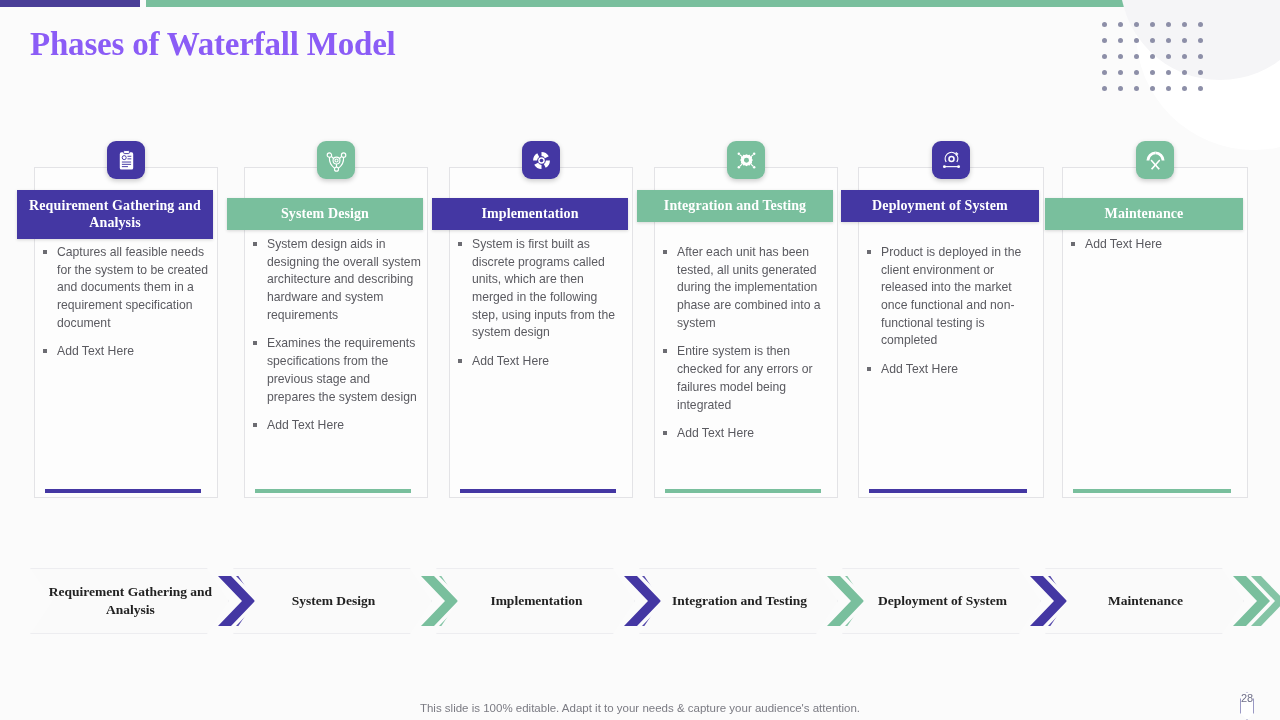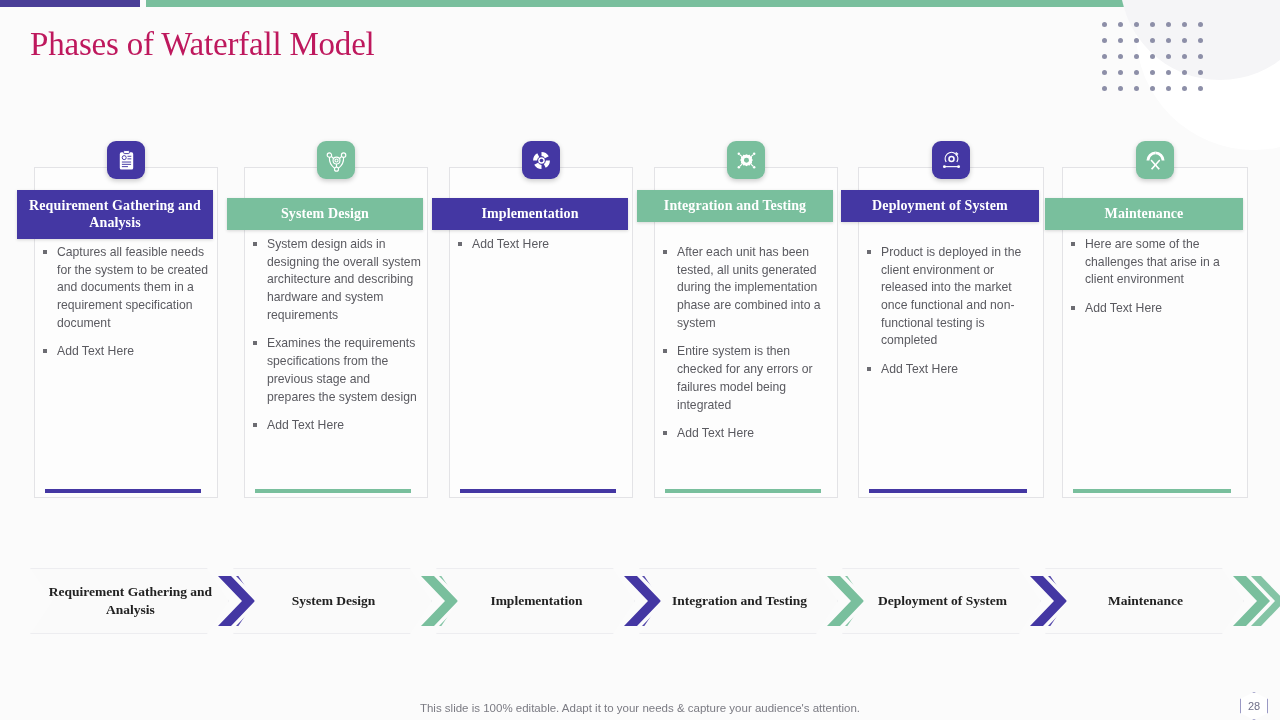--- a/index.html
+++ b/index.html
@@ -33,21 +33,21 @@
     position: absolute; top: 22px; left: 1102px;
     display: grid; grid-template-columns: repeat(7, 16px);
     grid-template-rows: repeat(5, 16px);
   }
   .dot-grid i { width: 5px; height: 5px; border-radius: 50%; background: #8d8fa8; display: block; }
 
   
   .title {
     position: absolute; top: 26px; left: 30px;
     font-family: "Liberation Serif", serif;
-    font-size: 33px; font-weight: 400; color: #be185d;
+    font-size: 33px; font-weight: 700; color: #8b5cf6;
     letter-spacing: -0.2px;
   }
   .subtitle {
     position: absolute; top: 78px; left: 30px;
     font-size: 11.5px; color: #7b7b83; letter-spacing: -0.1px;
     white-space: nowrap;
   }
 
   
   .cards { position: absolute; top: 167px; left: 0; width: 1280px; height: 332px; }
@@ -121,22 +121,22 @@
   .chev-pair { position: absolute; top: 6px; height: 54px; width: 52px; }
   .chev-pair svg { width: 52px; height: 54px; display: block; }
 
   
   .footer-note {
     position: absolute; top: 702px; left: 0; width: 1280px;
     text-align: center; font-size: 11.5px; color: #7b7b83;
   }
   .page-badge {
     position: absolute; top: 692px; left: 1240px;
-    width: 28px; height: 28px;
-    display: flex; align-items: center; justify-content: center;
+    width: 14px; height: 28px;
+    display: flex; align-items: flex-start; justify-content: center;
     font-size: 11px; color: #6f6f88;
   }
   .page-badge .hexbg {
     position: absolute; inset: 0;
     background: #ffffff;
     border: 1px solid #9a99c4;
     clip-path: polygon(50% 0, 100% 25%, 100% 75%, 50% 100%, 0 75%, 0 25%);
   }
   .page-badge span { position: relative; z-index: 2; }
 </style>
@@ -248,20 +248,21 @@
             <circle cx="12" cy="12" r="1.9" fill="#4437a3" stroke="none"></circle>
             <path d="M12 3.2 A8.8 8.8 0 0 1 19.6 7.6 L15.6 9.6 A4.4 4.4 0 0 0 12 7.4 Z" fill="#fff" stroke="none"></path>
             <path d="M20.8 12 A8.8 8.8 0 0 1 16.4 19.6 L14.4 15.6 A4.4 4.4 0 0 0 16.6 12 Z" fill="#fff" stroke="none"></path>
             <path d="M12 20.8 A8.8 8.8 0 0 1 4.4 16.4 L8.4 14.4 A4.4 4.4 0 0 0 12 16.6 Z" fill="#fff" stroke="none"></path>
             <path d="M3.2 12 A8.8 8.8 0 0 1 7.6 4.4 L9.6 8.4 A4.4 4.4 0 0 0 7.4 12 Z" fill="#fff" stroke="none"></path>
           </svg>
         </div>
         <div class="card-head hd-purple" style="width: 196px;">Implementation</div>
         <div class="card-body">
           <ul class="blist">
+            <li>System is first built as discrete programs called units, which are then merged in the following step, using inputs from the system design</li>
             <li>Add Text Here</li>
           </ul>
         </div>
         <div class="accent-bottom ab-purple" style="width: 156px;"></div>
       </div>
       <div class="card" style="left: 654px; width: 184px;">
         <div class="card-icon ic-green">
           <svg viewBox="0 0 24 24" fill="none" stroke="#fff" stroke-width="1.2">
             <path d="M12 5.4 L13.6 6.2 15.4 6 16.2 7.6 17.8 8.4 17.6 10.2 18.6 11.6 17.6 13 17.8 14.8 16.2 15.6 15.4 17.2 13.6 17 12 18 10.4 17 8.6 17.2 7.8 15.6 6.2 14.8 6.4 13 5.4 11.6 6.4 10.2 6.2 8.4 7.8 7.6 8.6 6 10.4 6.2 Z" fill="#fff" stroke="none"></path>
             <circle cx="12" cy="11.7" r="2.6" fill="#79bf9d" stroke="none"></circle>
@@ -316,21 +317,20 @@
               <line x1="17.8" y1="5.8" x2="16.5" y2="7"></line>
               <line x1="19.8" y1="9.2" x2="18.1" y2="9.8"></line>
             </g>
             <path d="M7.2 20.6 L15.4 11.4 C16.2 10.6 17.4 11.6 16.6 12.5 L8.6 21.6 Z" fill="#fff" stroke="none"></path>
             <path d="M16.6 20.6 L8.4 11.4 C7.6 10.6 6.4 11.6 7.2 12.5 L15.2 21.6 Z" fill="#fff" stroke="none"></path>
           </svg>
         </div>
         <div class="card-head hd-green" style="width: 198px;">Maintenance</div>
         <div class="card-body">
           <ul class="blist">
-            <li>Here are some of the challenges that arise in a client environment</li>
             <li>Add Text Here</li>
           </ul>
         </div>
         <div class="accent-bottom ab-green" style="width: 158px;"></div>
       </div>
     </div>
 
   <div class="flow" id="flow-row">
       <div class="flow-step" style="left: 0px; width: 251px;">
         <div class="flow-plate" style="width: 199px;"></div>

